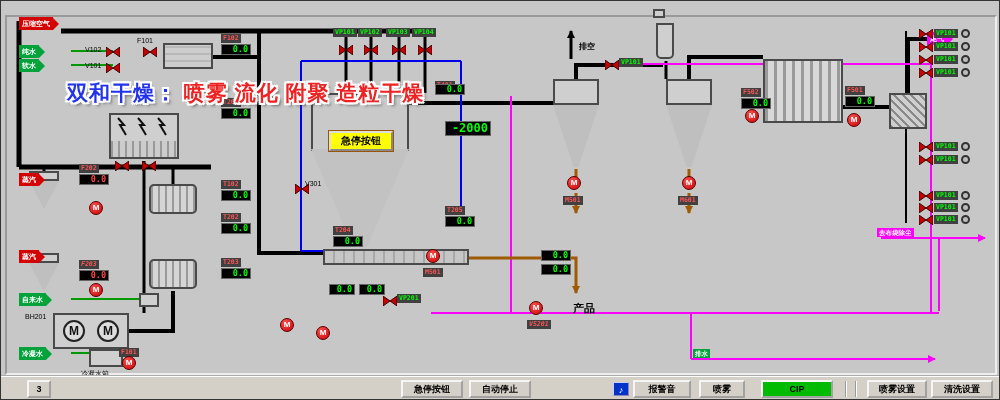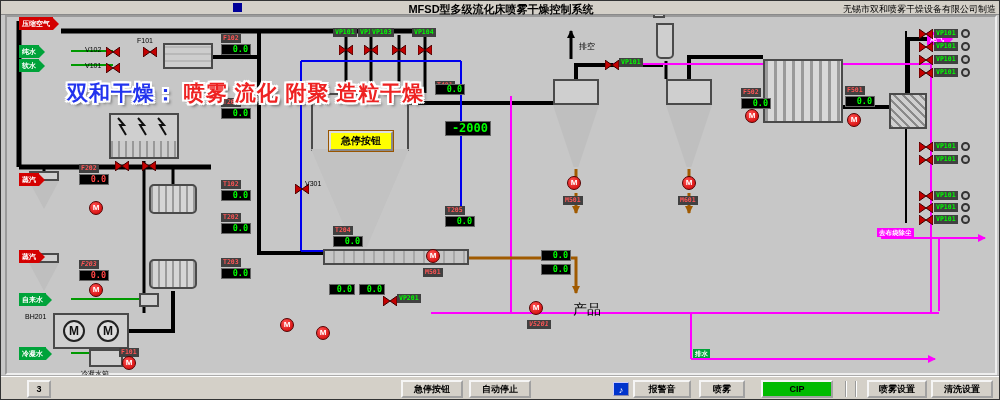--- a/index.html
+++ b/index.html
@@ -19,47 +19,42 @@
   .fa-red{background:#d40000}.fa-red::after{border-left-color:#d40000}
   .fa-green{background:#00a33a}.fa-green::after{border-left-color:#00a33a}
   .fa-magenta{background:#ff00ff}.fa-magenta::after{border-left-color:#ff00ff}
   .tag{position:absolute;background:#404040;font-size:6.5px;font-weight:bold;line-height:9px;padding:0 2px;z-index:4;font-family:"DejaVu Sans Mono",monospace;white-space:nowrap}
   .tag-g{color:#00ff00}.tag-r{color:#ff5555}
   .display{position:absolute;background:#000;border:1px solid #666;color:var(--display_value,#00ff00);text-align:right;padding-right:2px;font-family:"DejaVu Sans Mono",monospace;font-weight:bold;z-index:4;white-space:nowrap}
   .disp-r{color:var(--display_alarm,#ff4444)}
   .valve{position:absolute;width:14px;height:10px;z-index:4;line-height:0}
   .pump{position:absolute;width:14px;height:14px;border-radius:50%;background:radial-gradient(circle at 35% 30%,#ff5050,#cc0000);border:1px solid #550000;color:#fff;font-size:8px;font-weight:bold;text-align:center;line-height:12px;z-index:4}
   .wheel{position:absolute;width:9px;height:9px;border-radius:50%;border:2px solid #333;background:#bbb;z-index:4}
-  .lbl{position:absolute;font-size:8px;font-weight:normal;color:#000;white-space:nowrap;z-index:4}
+  .lbl{position:absolute;font-size:8px;font-weight:bold;color:#000;white-space:nowrap;z-index:4}
   .s7{font-size:7px;font-weight:normal}
-  .b9{font-size:14px}
+  .b9{font-size:11px}
   .mtag{background:#ff00ff;color:#fff;font-size:6.5px;font-weight:bold;padding:0 2px;line-height:9px}
   .gtag{background:#00a33a;color:#fff;font-size:6.5px;font-weight:bold;padding:0 2px;line-height:9px}
   .watermark{position:absolute;left:66px;top:78px;z-index:6;font-size:21px;font-weight:bold;white-space:nowrap;pointer-events:none;letter-spacing:1px}
   .wm-blue{color:var(--watermark_blue,#2233ee);text-shadow:-2px -2px 0 #fff,2px -2px 0 #fff,-2px 2px 0 #fff,2px 2px 0 #fff,-2px 0 0 #fff,2px 0 0 #fff,0 -2px 0 #fff,0 2px 0 #fff,3px 3px 3px rgba(60,60,60,.8)}
   .wm-red{color:var(--watermark_red,#ee2222);text-shadow:-2px -2px 0 #fff,2px -2px 0 #fff,-2px 2px 0 #fff,2px 2px 0 #fff,-2px 0 0 #fff,2px 0 0 #fff,0 -2px 0 #fff,0 2px 0 #fff,3px 3px 3px rgba(60,60,60,.8)}
   .estop{position:absolute;left:328px;top:130px;width:64px;height:20px;background:var(--estop_yellow,#ffff00);border:2px outset #ddd;outline:1px solid #995500;font-size:10px;font-weight:bold;text-align:center;line-height:16px;z-index:5;font-family:inherit}
   .motor{position:absolute;top:5px;width:22px;height:22px;border-radius:50%;border:2px solid #222;background:#ddd;font-size:12px;font-weight:bold;text-align:center;line-height:18px;color:#111}
   .bottombar{position:absolute;left:0;top:374px;width:1000px;height:26px;background:#d4d0c8;border-top:2px groove #fff;z-index:10}
   .btn{position:absolute;top:3px;height:18px;background:#d4d0c8;border:2px outset #f5f5f5;font-size:9px;font-weight:bold;text-align:center;font-family:inherit;color:#000;padding:0;white-space:nowrap}
   .cip{background:var(--cip_green,#00bb00)}
   .statusbox{position:absolute;left:70px;top:3px;width:322px;height:18px;background:var(--status_bg,#000099);color:var(--status_text,#00ff88);font-size:10px;font-weight:bold;text-align:center;line-height:16px;border:1px inset #888;letter-spacing:2px}
   .alarm-ic{position:absolute;left:612px;top:5px;width:16px;height:14px;background:#0033cc;color:#fff;font-size:9px;text-align:center;line-height:14px;border:1px outset #ccf}
   .sep{position:absolute;top:4px;width:2px;height:16px;background:#9a9a9a;border-right:1px solid #fff}
 </style>
 </head>
 <body>
 
 <div id="screen">
 
-  <div class="titlebar">
-    <span class="title-icon"></span>
-    <span class="title">MFSD型多级流化床喷雾干燥控制系统</span>
-    <span class="maker">无锡市双和喷雾干燥设备有限公司制造</span>
-  </div>
 
   <div class="diagram-bg"></div>
 
   <svg id="pipe-svg" viewBox="0 0 1000 400">
       <defs>
         <marker id="mk-k" markerWidth="10" markerHeight="10" refX="7" refY="4" orient="auto" markerUnits="userSpaceOnUse">
           <path d="M0,0 L8,4 L0,8 Z" fill="#000000"></path>
         </marker>
         <marker id="mk-m" markerWidth="10" markerHeight="10" refX="7" refY="4" orient="auto" markerUnits="userSpaceOnUse">
           <path d="M0,0 L8,4 L0,8 Z" fill="#ff00ff"></path>
@@ -165,21 +160,21 @@
       <div class="flow-arrow fa-red" style="left: 18px; top: 16px;">压缩空气</div>
       <div class="flow-arrow fa-green" style="left: 18px; top: 44px;">纯水</div>
       <div class="flow-arrow fa-green" style="left: 18px; top: 58px;">软水</div>
       <div class="flow-arrow fa-red" style="left: 18px; top: 172px;">蒸汽</div>
       <div class="flow-arrow fa-red" style="left: 18px; top: 249px;">蒸汽</div>
       <div class="flow-arrow fa-green" style="left: 18px; top: 292px;">自来水</div>
       <div class="flow-arrow fa-green" style="left: 18px; top: 346px;">冷凝水</div>
       <div class="flow-arrow fa-magenta" style="left: 926px; top: 31px;">尾气</div>
       <div class="tag tag-g" style="left: 332px; top: 27px;">VP101</div>
       <div class="tag tag-g" style="left: 357px; top: 27px;">VP102</div>
-      <div class="tag tag-g" style="left: 369px; top: 27px; text-align: center;">VP103</div>
+      <div class="tag tag-g" style="left: 385px; top: 27px; text-align: center;">VP103</div>
       <div class="tag tag-g" style="left: 411px; top: 27px;">VP104</div>
       <div class="tag tag-g" style="left: 618px; top: 57px;">VP101</div>
       <div class="tag tag-g" style="left: 396px; top: 293px;">VP201</div>
       <div class="tag tag-g" style="left: 933px; top: 28px;">VP101</div>
       <div class="tag tag-g" style="left: 933px; top: 41px;">VP101</div>
       <div class="tag tag-g" style="left: 933px; top: 54px;">VP101</div>
       <div class="tag tag-g" style="left: 933px; top: 67px;">VP101</div>
       <div class="tag tag-g" style="left: 933px; top: 141px;">VP101</div>
       <div class="tag tag-g" style="left: 933px; top: 154px;">VP101</div>
       <div class="tag tag-g" style="left: 933px; top: 190px;">VP101</div>

